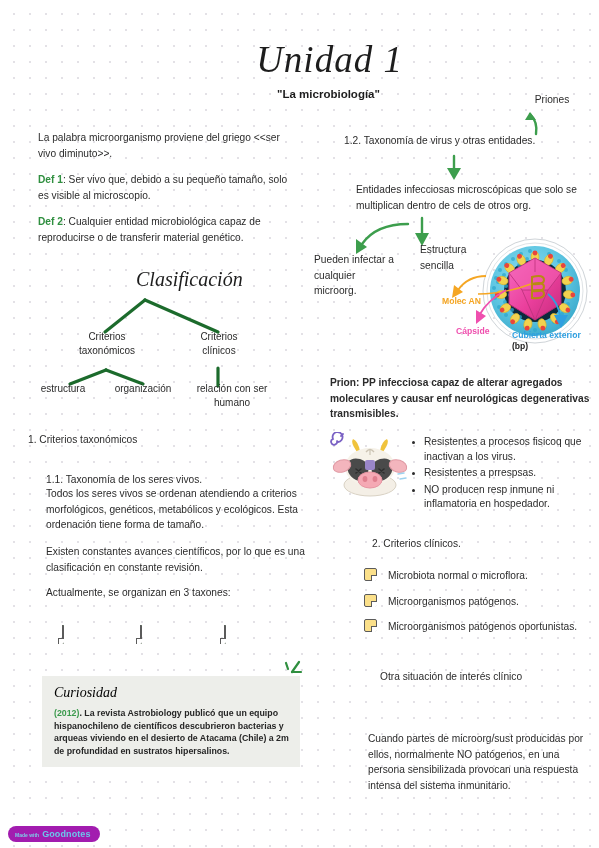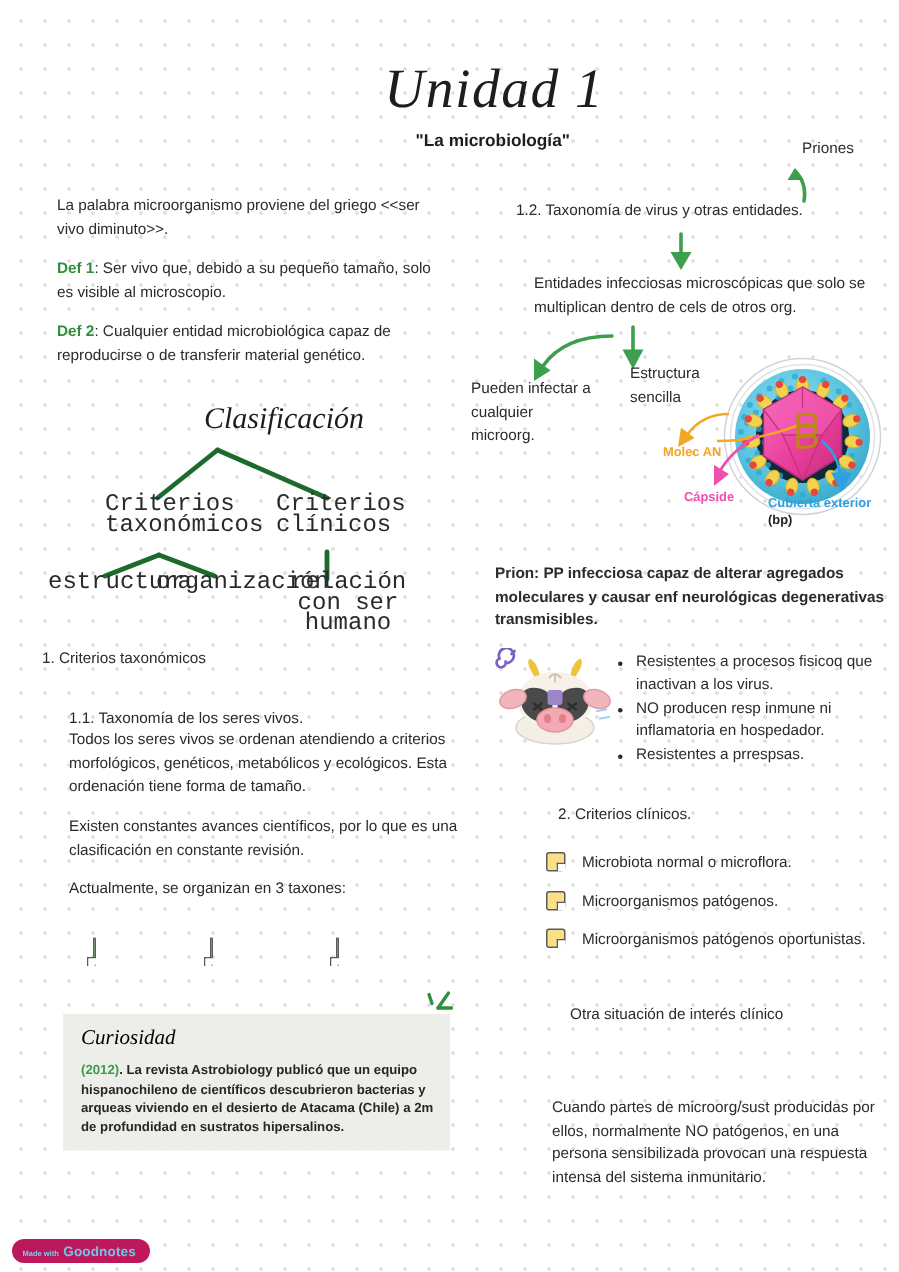--- a/index.html
+++ b/index.html
@@ -58,25 +58,24 @@
     font-size: 20px;
     color: #1d1d1d;
     margin-left: 24px;
   }
 
   
   .tree-svg { position: absolute; overflow: visible; }
 
   .node {
     position: absolute;
-    font-size: 16px;
+    font-size: 10px;
     line-height: 13.5px;
     text-align: center;
     color: #2b2b2b;
-    font-family: Liberation Mono, monospace;
   }
 
   
   .sticky {
     position: absolute;
     width: 13px; height: 13px;
     border: 1.4px solid #5b5b5b;
     border-radius: 2px 2px 3px 2px;
     position: relative;
   }
@@ -144,21 +143,21 @@
     line-height: 12.6px;
     color: #262626;
     font-weight: bold;
   }
   #curiosidad .cu-year { color: #3b9a4d; }
 
   
   #goodnotes {
     position: absolute;
     left: 8px; bottom: 6px;
-    background: #be185d;
+    background: #a21caf;
     color: #63c4e8;
     border-radius: 9px;
     padding: 3px 9px 3px 7px;
     font-size: 8px;
     display: flex;
     align-items: baseline;
     gap: 3px;
     margin-top: 32px;
   }
   #goodnotes .gn-made { font-size: 5px; font-weight: bold; color: #7ecbe8; }
@@ -476,25 +475,25 @@
     </svg>
   </div>
 
   <div class="dotlist" style="left:412px; top:435px; width:180px;">
     <div class="dotitem">
       <span class="dot"></span>
       <span>Resistentes a procesos fisicoq que inactivan a los virus.</span>
     </div>
     <div class="dotitem">
       <span class="dot"></span>
-      <span>NO producen resp inmune ni inflamatoria en hospedador.</span>
+      <span>Resistentes a prrespsas.</span>
     </div>
     <div class="dotitem">
       <span class="dot"></span>
-      <span>Resistentes a prrespsas.</span>
+      <span>NO producen resp inmune ni inflamatoria en hospedador.</span>
     </div>
   </div>
 
   <div class="abs txt" style="left:372px; top:536px; width:220px;">2. Criterios clínicos.</div>
 
   <div class="bullet-row" style="left:364px; top:568px; width:226px;">
     <span class="sticky yellow"></span>
     <span class="lbl">Microbiota normal o microflora.</span>
   </div>
   <div class="bullet-row" style="left:364px; top:594px; width:226px;">

